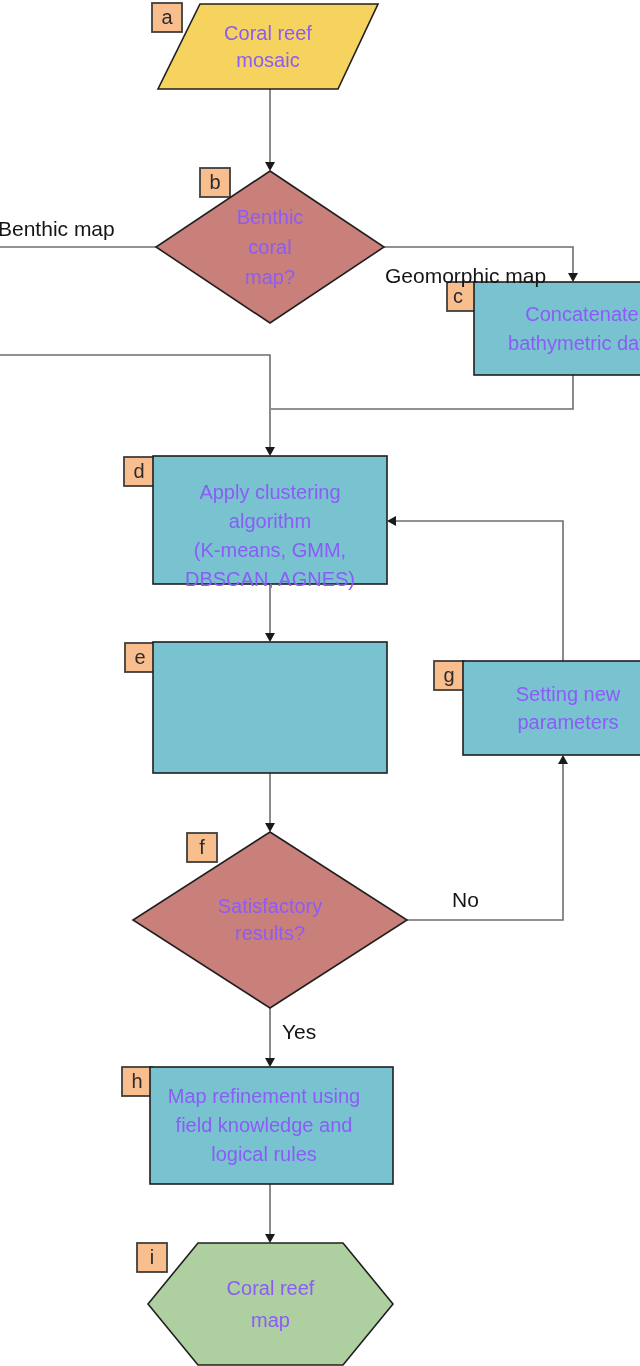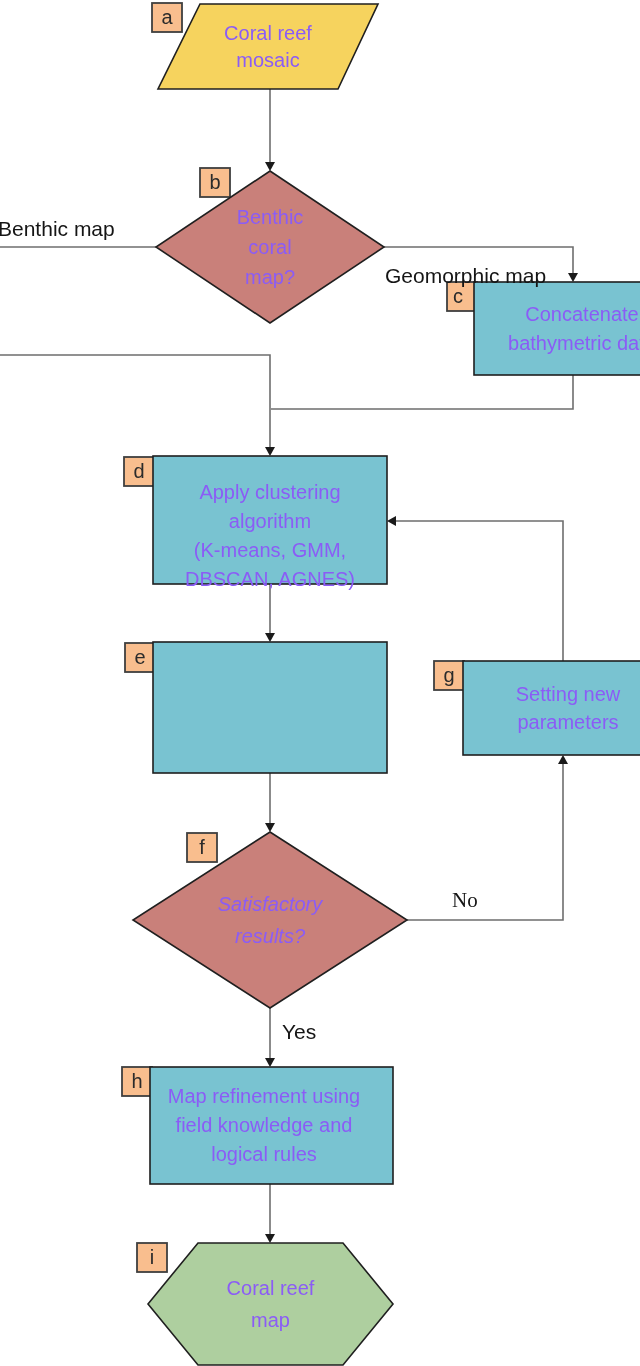--- a/index.html
+++ b/index.html
@@ -92,28 +92,28 @@
 mosaic</div>
   <div class="node-text" style="left:180px;top:187px;width:180px;height:120px;line-height:30px;">Benthic
 coral
 map?</div>
   <div class="node-text" style="left:474px;top:288px;width:216px;height:81px;line-height:29px;">Concatenate
 bathymetric data</div>
   <div class="node-text" style="left:156px;top:458px;width:228px;height:156px;line-height:29px;">Apply clustering
 algorithm
 (K-means, GMM,
 DBSCAN, AGNES)</div>
-  <div class="node-text" style="left:150px;top:860px;width:240px;height:120px;line-height:32px;font-style:italic;">Satisfactory
+  <div class="node-text" style="left:150px;top:860px;width:240px;height:120px;line-height:27px;">Satisfactory
 results?</div>
   <div class="node-text" style="left:463px;top:665px;width:210px;height:86px;line-height:28px;">Setting new
 parameters</div>
   <div class="node-text" style="left:152px;top:1071px;width:224px;height:109px;line-height:29px;">Map refinement using
 field knowledge and
 logical rules</div>
   <div class="node-text" style="left:148px;top:1245px;width:245px;height:118px;line-height:32px;">Coral reef
 map</div>
 
   <div class="edge-label" style="left:-2px;top:217px;">Benthic map</div>
   <div class="edge-label" style="left:385px;top:218px;margin-top:46px;">Geomorphic map</div>
-  <div class="edge-label" style="left:452px;top:888px;font-family:Liberation Serif, serif;">No</div>
+  <div class="edge-label" style="left:452px;top:888px;">No</div>
   <div class="edge-label" style="left:282px;top:1020px;text-align:center;">Yes</div>
 
 </div>
 
 </body></html>

